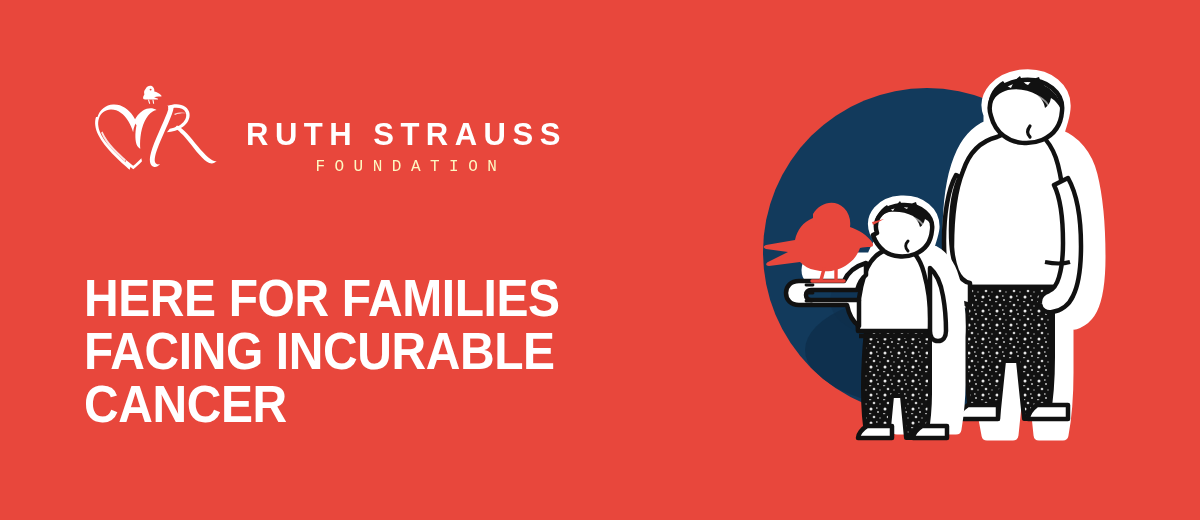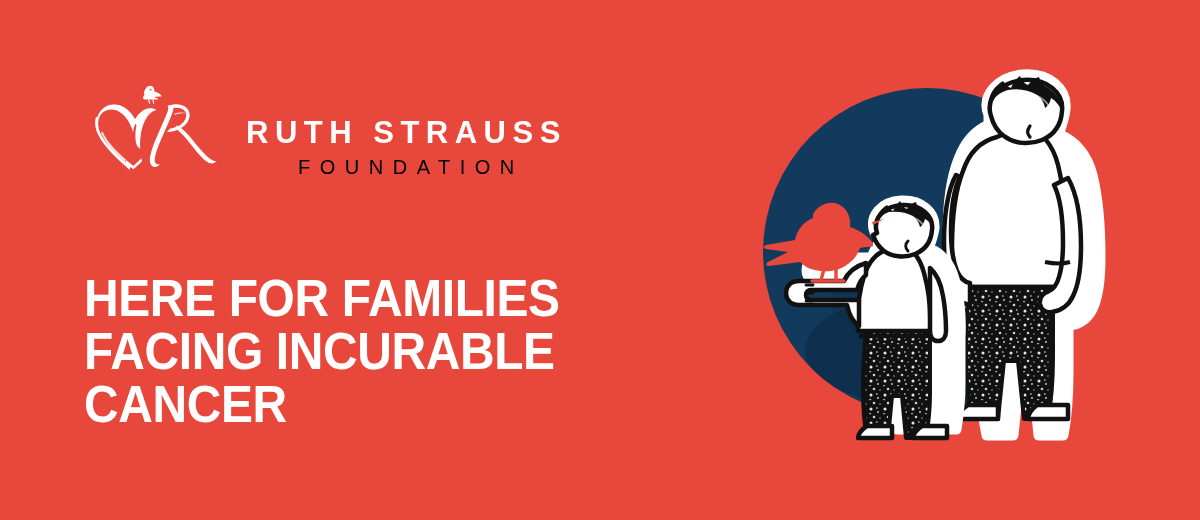--- a/index.html
+++ b/index.html
@@ -53,29 +53,29 @@
   .wordmark-main {
     color: #ffffff;
     font-size: 31px;
     font-weight: 700;
     letter-spacing: 6.5px;
     line-height: 1;
     white-space: nowrap;
     font-family: "Liberation Sans", sans-serif;
   }
   .wordmark-sub {
-    color: #000000;
-    font-size: 20px;
+    color: #fef9c3;
+    font-size: 16px;
     font-weight: 400;
     letter-spacing: 9.5px;
     line-height: 1;
     margin-top: 9px;
     padding-left: 9px;
     white-space: nowrap;
-    font-family: Liberation Sans, sans-serif;
+    font-family: Liberation Mono, monospace;
   }
 
   
   .headline {
     position: absolute;
     left: 84px;
     top: 272px;
     color: #ffffff;
     font-family: "Liberation Sans", sans-serif;
     font-weight: 700;

